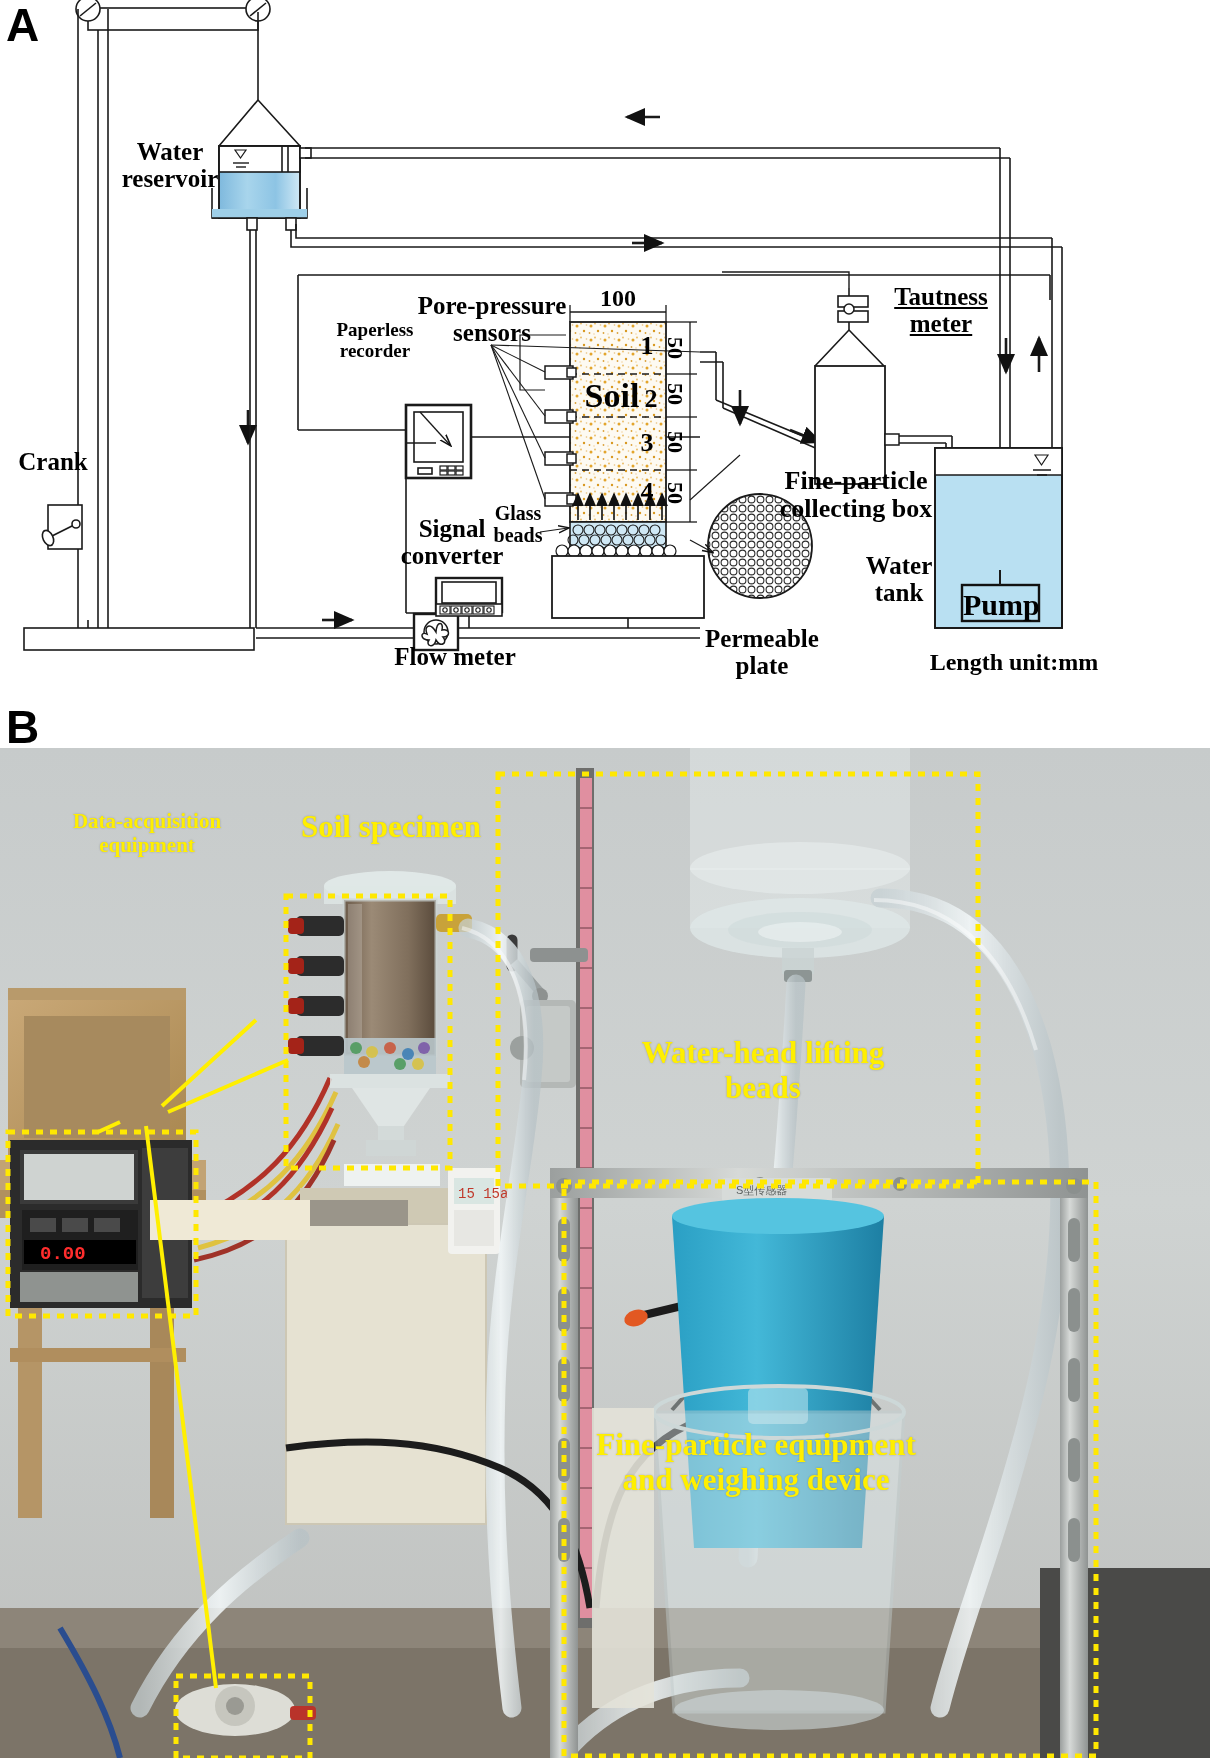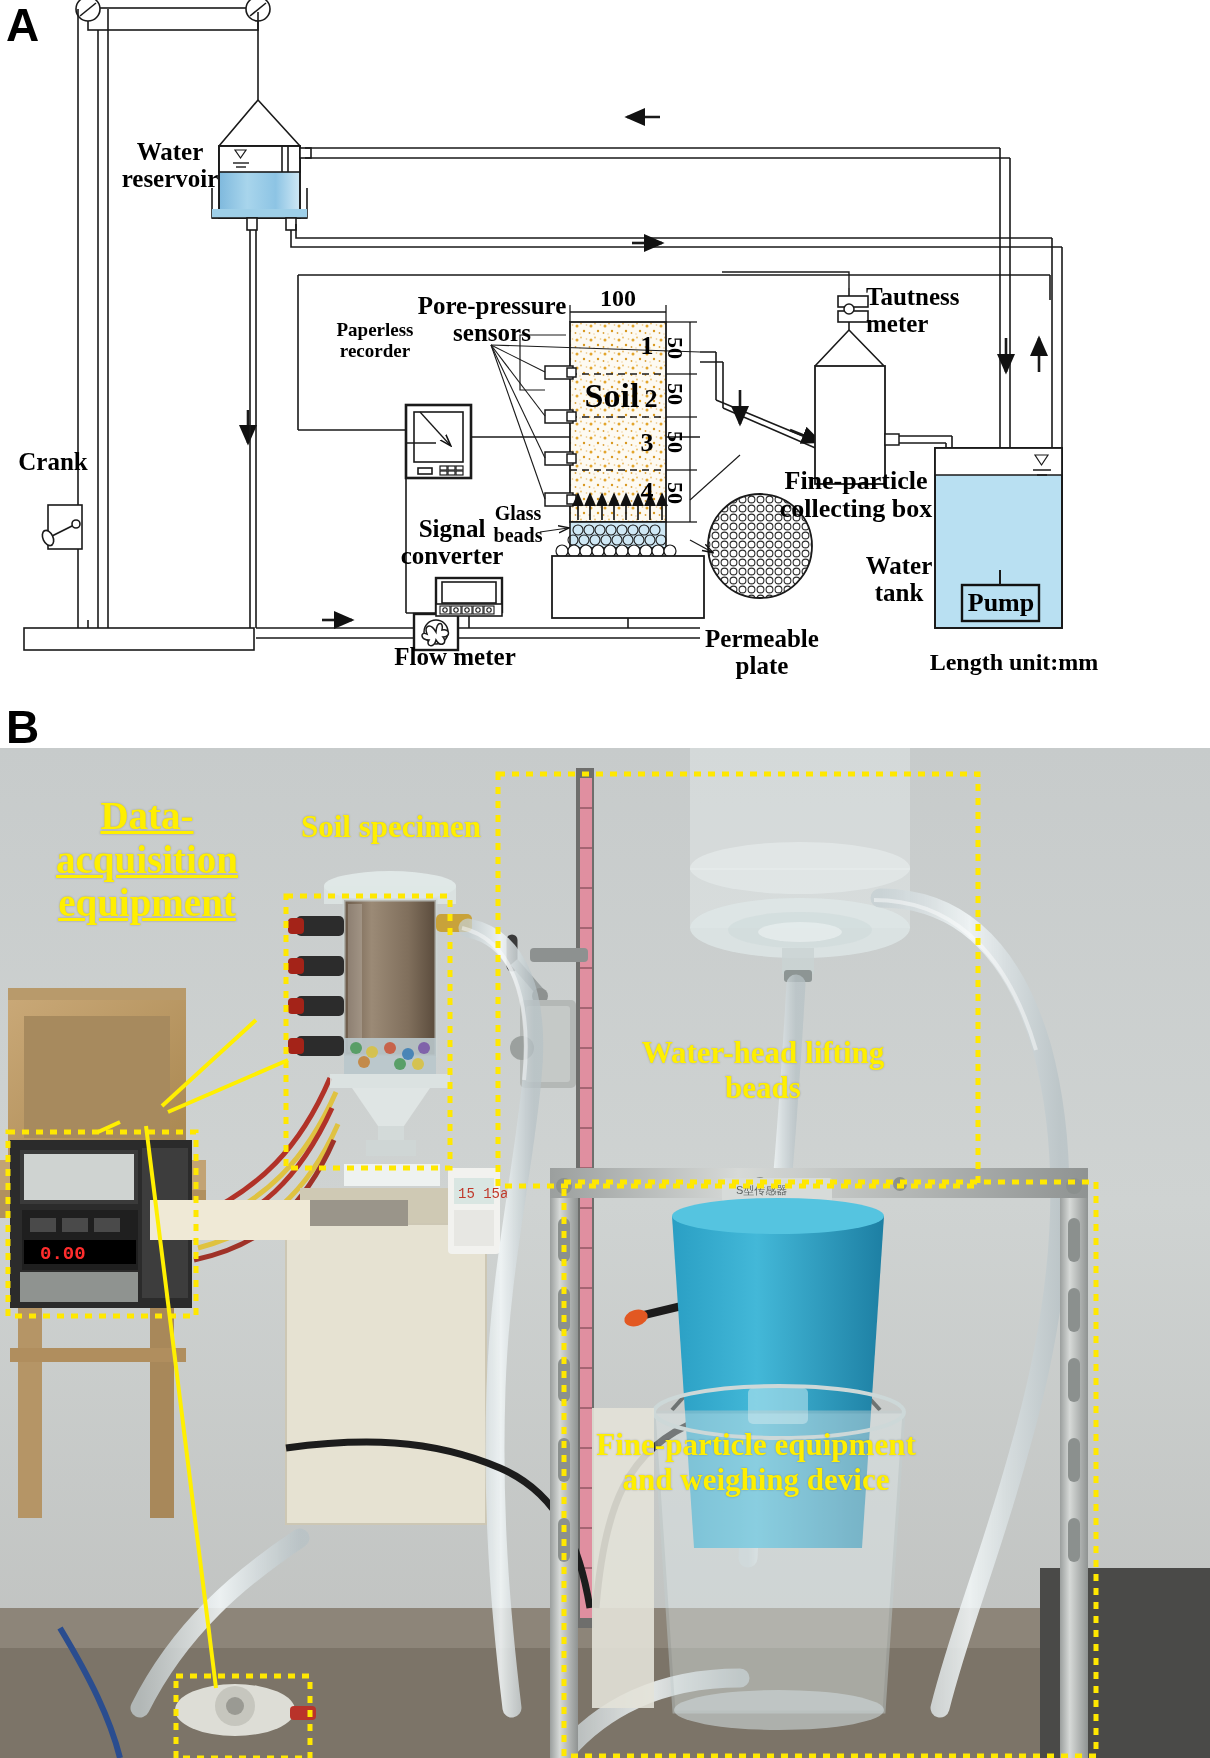--- a/index.html
+++ b/index.html
@@ -350,30 +350,30 @@
 converter</div>
 
   <div class="lbl" style="left:468px; top:503px; width:100px; font-size:20px;">Glass
 beads</div>
 
   <div class="lbl" style="left:370px; top:643px; width:170px; font-size:25px;">Flow meter</div>
 
   <div class="lbl" style="left:684px; top:625px; width:156px; font-size:25px;">Permeable
 plate</div>
 
-  <div class="lbl" style="left:866px; top:283px; width:150px; font-size:25px; text-align:left;">Tautness
+  <div class="lbl" style="left:866px; top:283px; width:150px; font-size:25px; text-align:center;text-decoration:underline;">Tautness
 meter</div>
 
   <div class="lbl" style="left:761px; top:467px; width:190px; font-size:26px;">Fine-particle
 collecting box</div>
 
   <div class="lbl" style="left:856px; top:552px; width:86px; font-size:25px;">Water
 tank</div>
 
-  <div class="lbl" style="left:963px; top:589px; width:76px; font-size:26px;">Pump</div>
+  <div class="lbl" style="left:963px; top:589px; width:76px; font-size:30px;">Pump</div>
 
   <div class="lbl" style="left:580px; top:378px; width:64px; font-size:34px;">Soil</div>
 
   <div class="lbl" style="left:884px; top:650px; width:260px; font-size:24px;">Length unit:mm</div>
 
   
   <div class="lbl" style="left:586px; top:286px; width:64px; font-size:24px;">100</div>
 
   <div class="lbl" style="left:634px; top:332px; width:26px; font-size:26px;">1</div>
   <div class="lbl" style="left:638px; top:385px; width:26px; font-size:26px;">2</div>
@@ -656,21 +656,21 @@
   </g>
 
   <g stroke="#ffef00" stroke-width="4" fill="none">
     <path d="M120,374 L98,384"></path>
     <path d="M162,358 L256,272"></path>
     <path d="M168,364 L288,312"></path>
     <path d="M146,378 L216,940"></path>
   </g>
 </svg>
 
-  <div class="ylbl" style="left:22px; top:46px; width:250px; font-size:39px;text-decoration:underline;">Data-acquisition
+  <div class="ylbl" style="left:22px; top:62px; width:250px; font-size:21px;">Data-acquisition
 equipment</div>
 
   <div class="ylbl" style="left:286px; top:62px; width:210px; font-size:31px;">Soil specimen</div>
 
   <div class="ylbl" style="left:608px; top:288px; width:310px; font-size:31px;">Water-head lifting
 beads</div>
 
   <div class="ylbl" style="left:556px; top:680px; width:400px; font-size:31px;">Fine-particle equipment
 and weighing device</div>
 </div>

